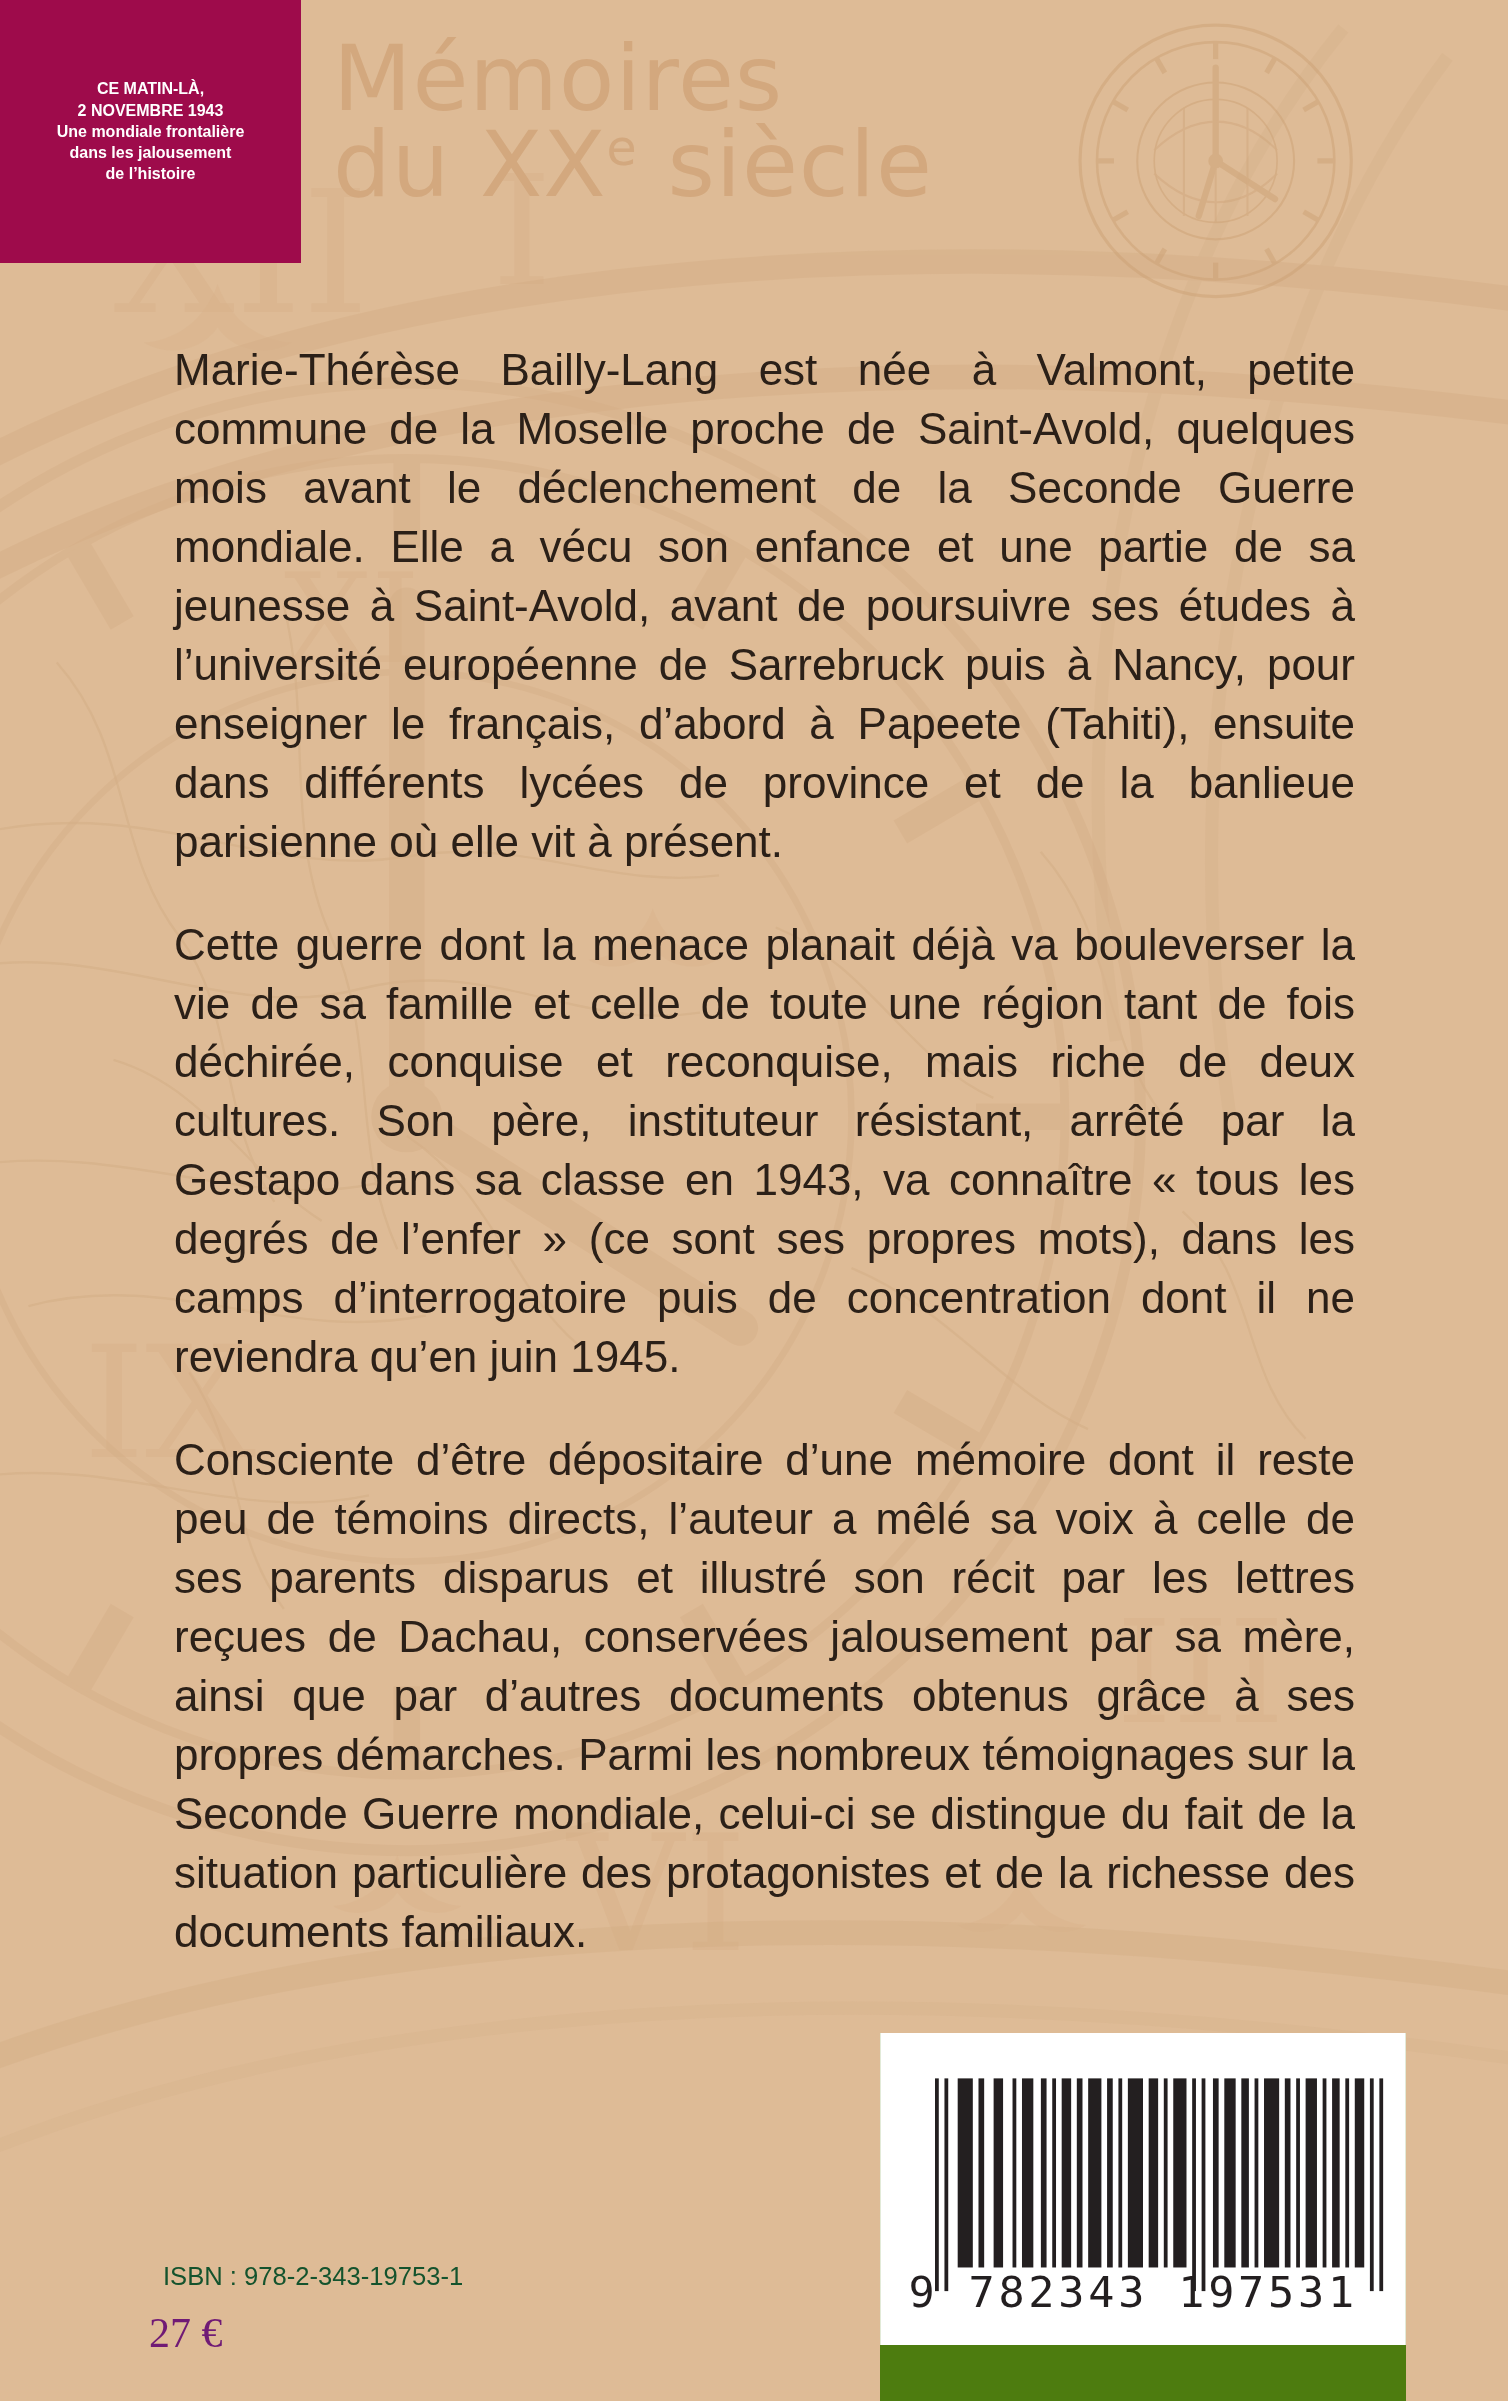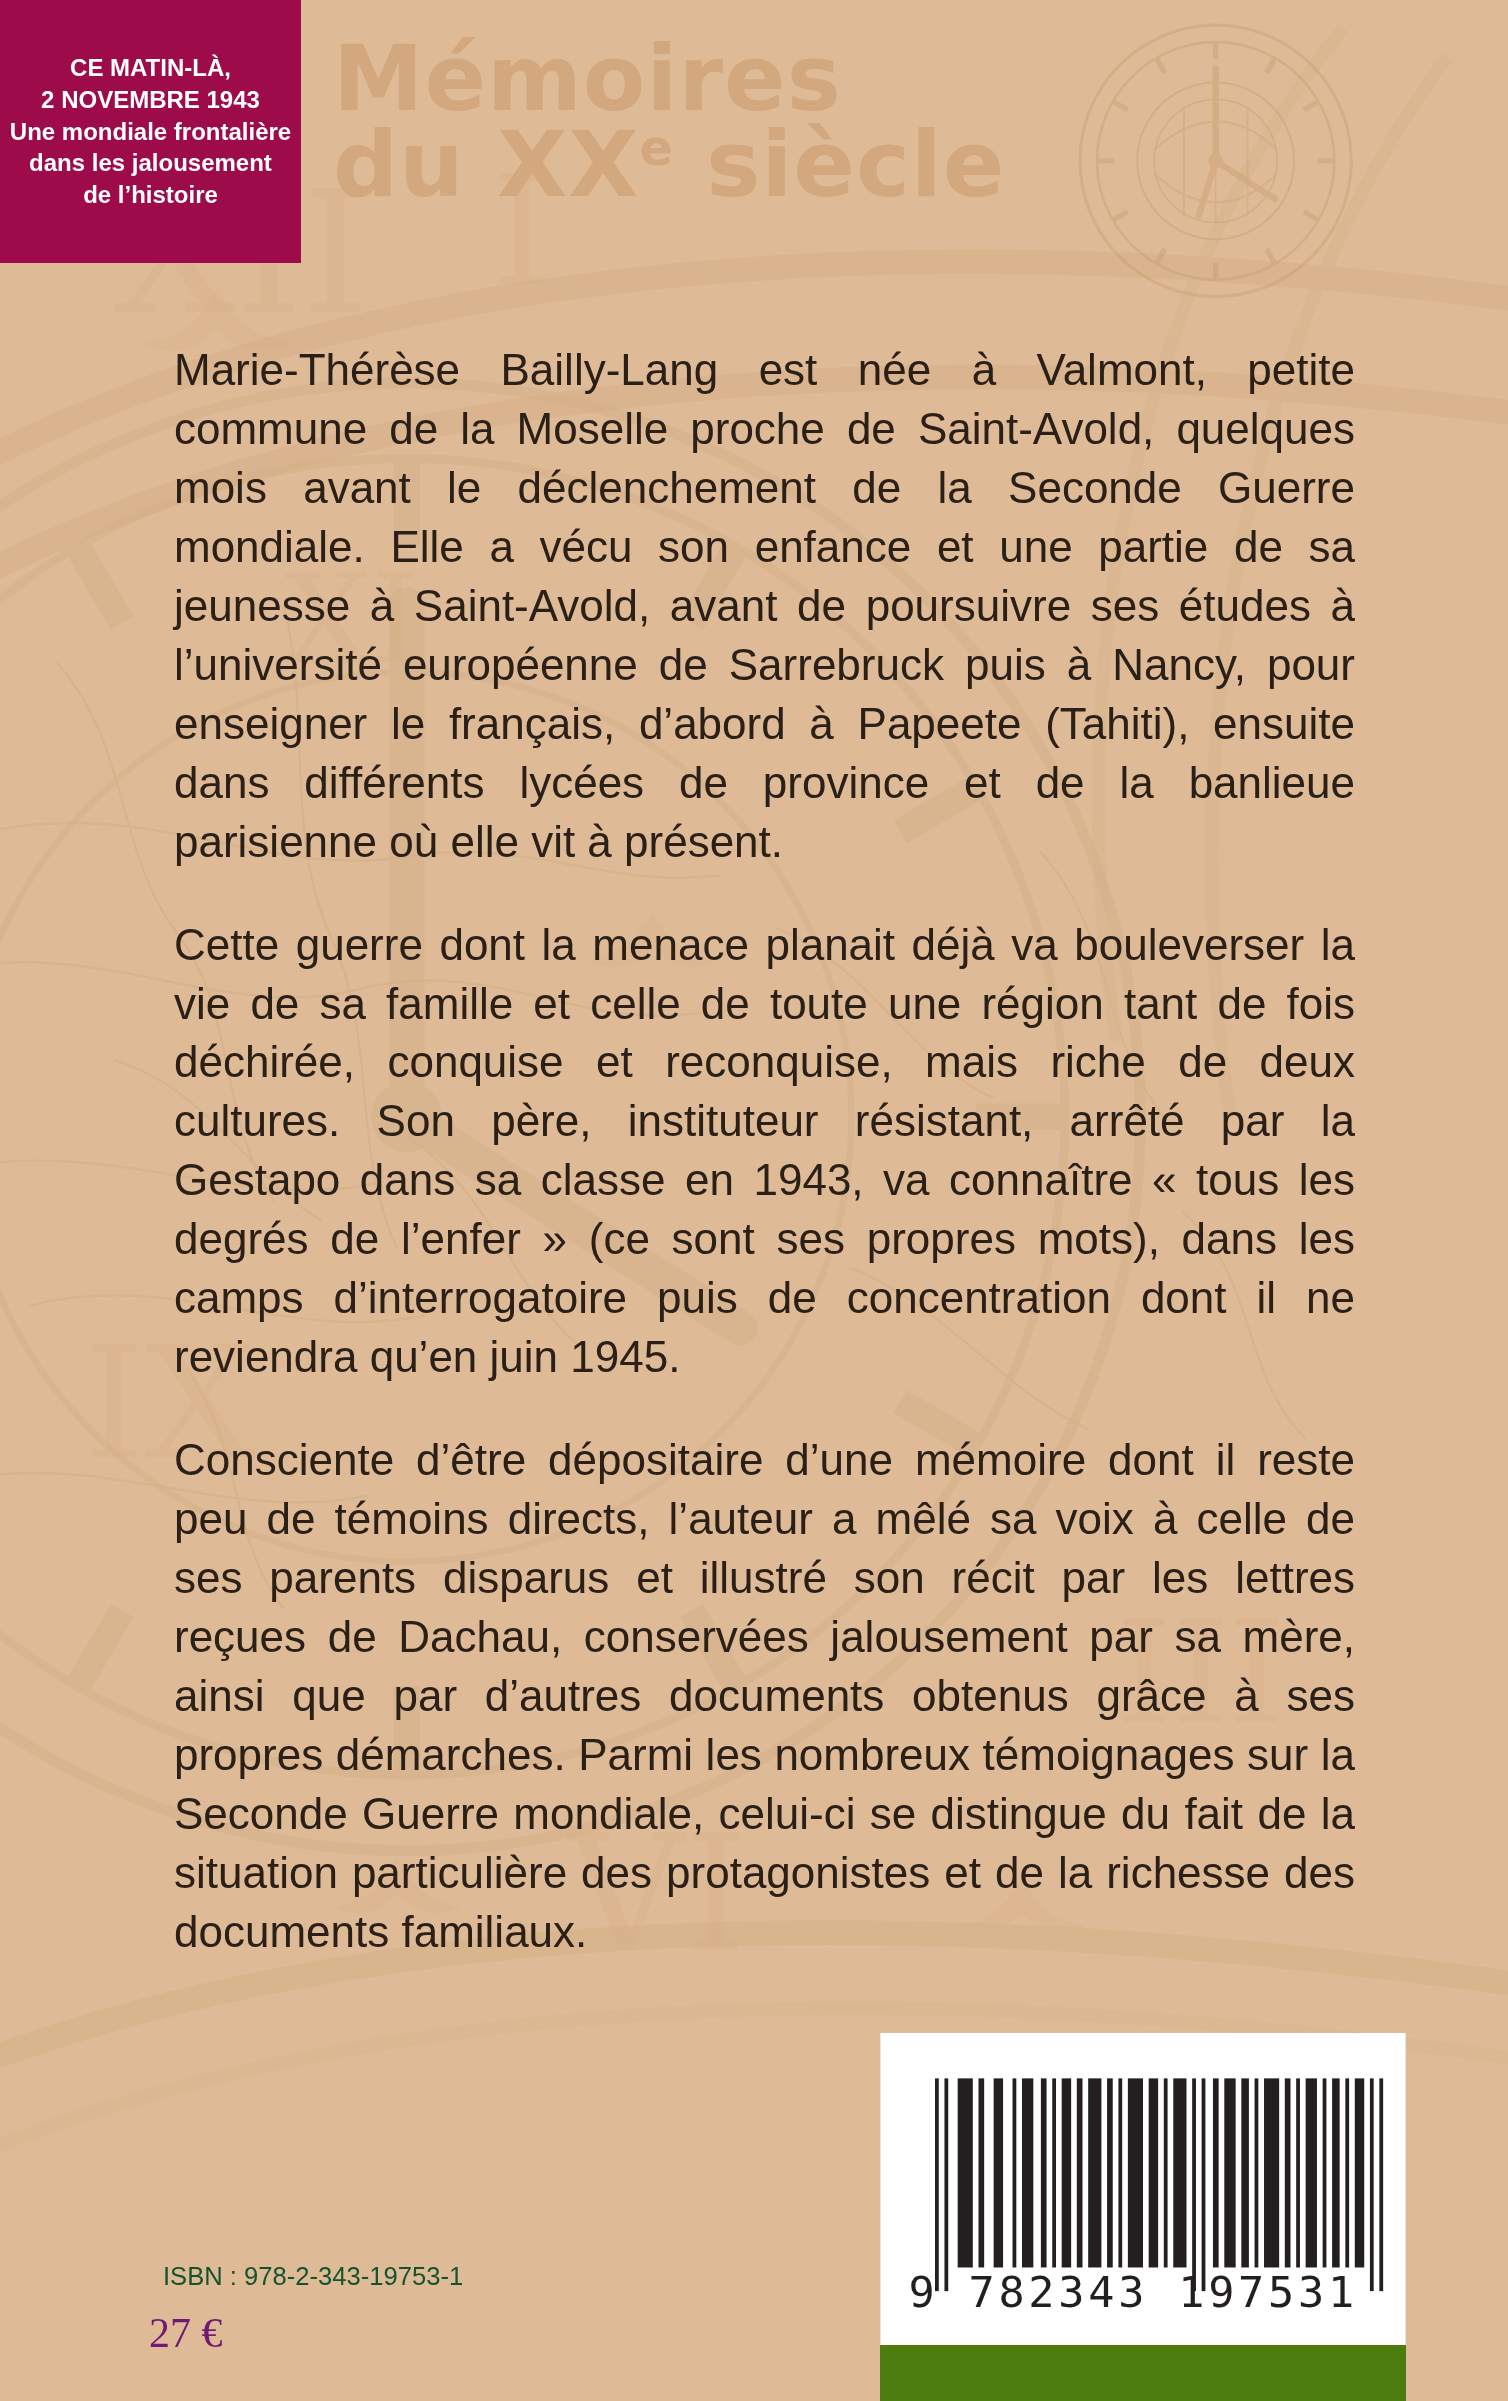--- a/index.html
+++ b/index.html
@@ -31,21 +31,21 @@
     width: 1508px;
     height: 276px;
   }
   .collection-title {
     position: absolute;
     left: 333px;
     top: 36px;
     width: 946px;
     color: #d3a87e;
     font-family: "DejaVu Sans", sans-serif;
-    font-weight: 700;
+    font-weight: 400;
     letter-spacing: 0.9px;
     line-height: 0.95;
     user-select: none;
   }
   .collection-title .line1 {
     display: block;
     font-size: 91px;
   }
   .collection-title .line2 {
     display: block;
@@ -67,21 +67,21 @@
     background: #9e0b4b;
     display: flex;
     align-items: center;
     justify-content: center;
   }
   .title-block-inner {
     color: #ffffff;
     text-align: center;
     font-family: "Liberation Sans", sans-serif;
     font-weight: bold;
-    font-size: 24px;
+    font-size: 16px;
     line-height: 1.33;
     padding: 0 9.5px;
   }
   .title-block-inner .tline { display: block; white-space: nowrap; }
 
   
   .body-text {
     position: absolute;
     left: 163px;
     top: 341px;

